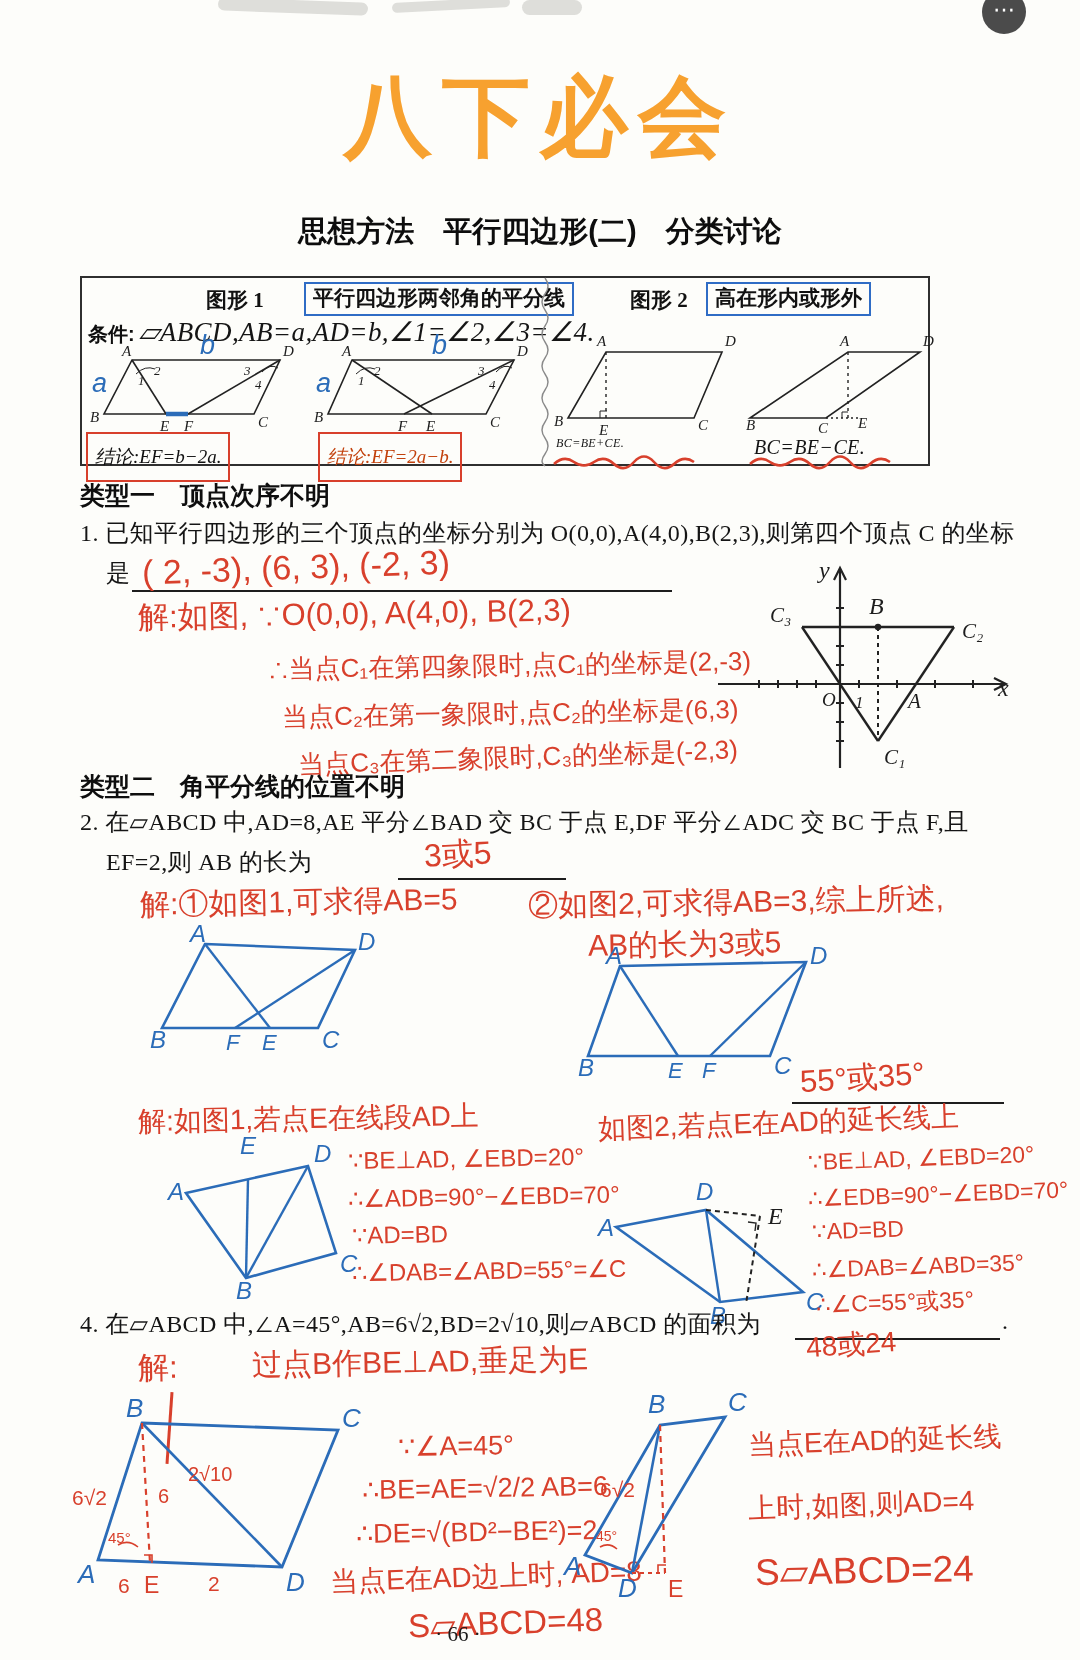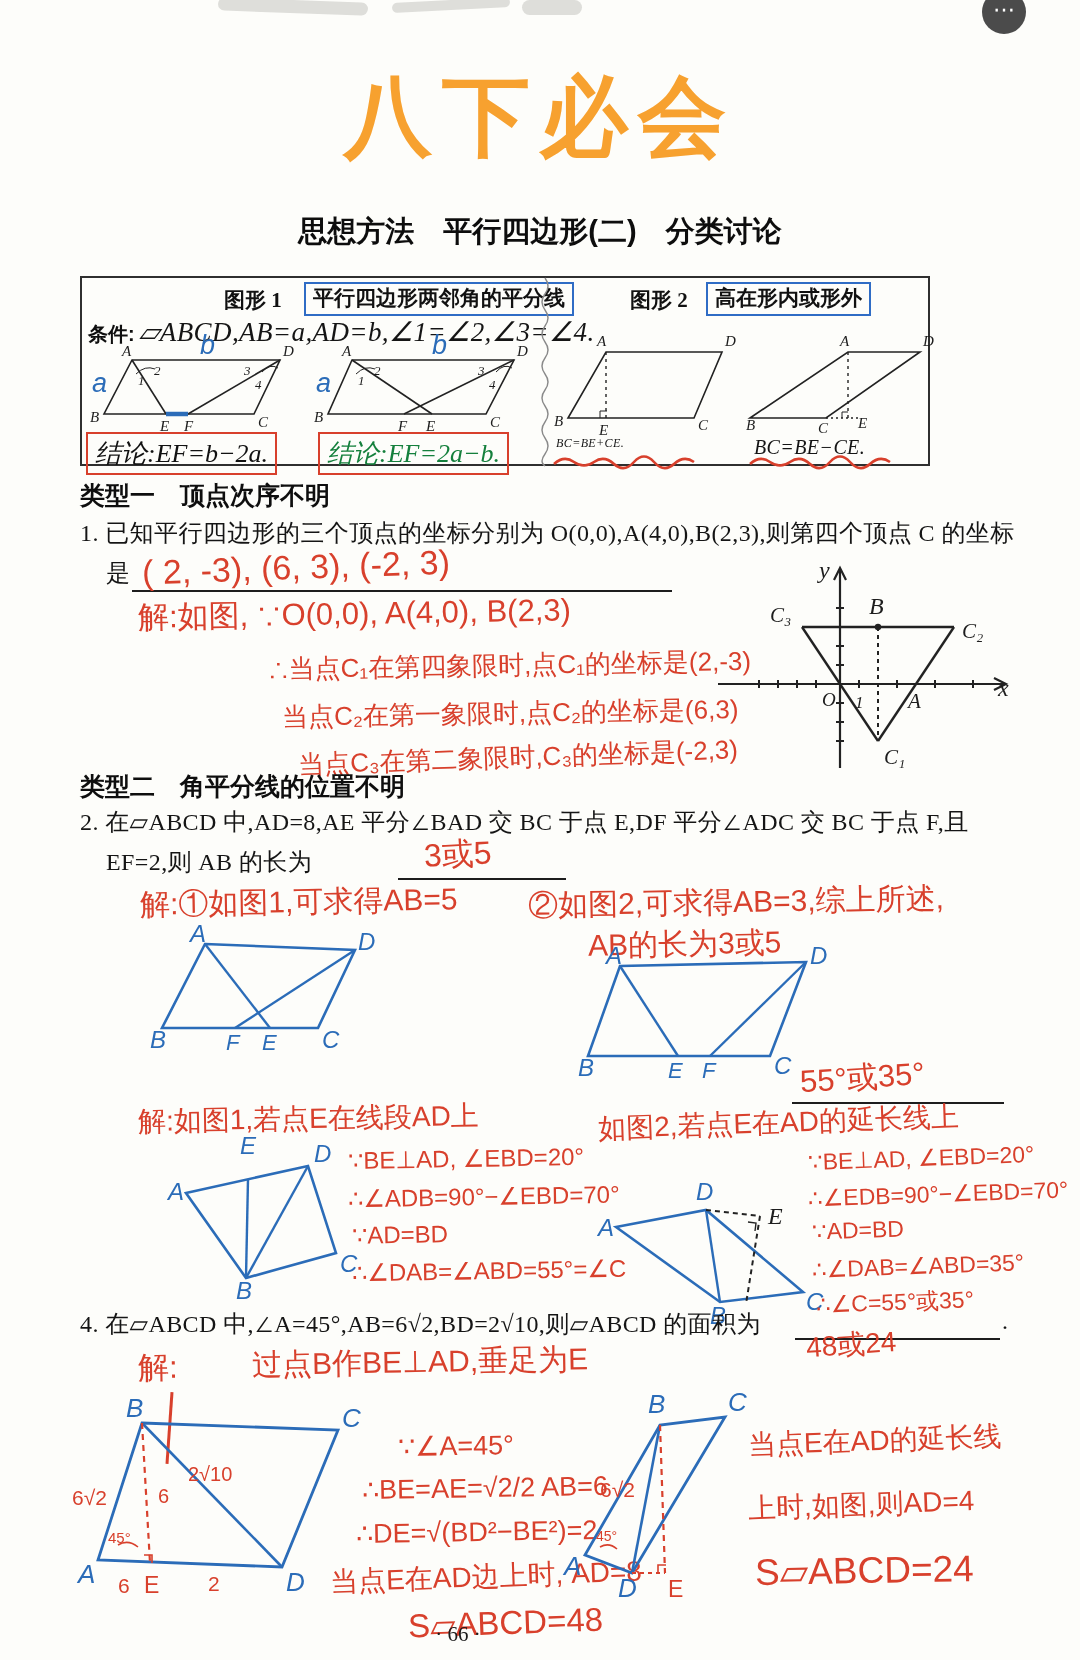--- a/index.html
+++ b/index.html
@@ -7,21 +7,21 @@
   #page{position:relative;width:1080px;height:1660px;background:#fdfdfa;overflow:hidden;
         font-family:"Liberation Serif",serif;color:#1c1c1c}
   .abs{position:absolute;white-space:nowrap}
   .print{font-family:"Liberation Serif",serif;font-size:24px;color:#151515;letter-spacing:.4px}
   .head{font-family:"Liberation Sans",sans-serif;font-weight:bold;font-size:25px;color:#0e0e0e}
   .hw{font-family:"Liberation Sans",sans-serif;color:#d8402c;line-height:1.05}
   .r1{transform:rotate(-1deg)} .r2{transform:rotate(-2deg)} .r3{transform:rotate(-3deg)} .r4{transform:rotate(-4deg)}
   .tag{display:inline-block;border:2.5px solid #2f6cc5;padding:0 7px 2px;font-weight:bold;
        font-family:"Liberation Serif",serif;font-size:21px;color:#111}
   .cap{font-family:"Liberation Serif",serif;font-weight:bold;font-size:21px;color:#111}
-  .conc{display:inline-block;border:2.5px solid #d8402c;padding:2px 7px;font-size:26px;font-style:italic}
+  .conc{display:inline-block;border:2.5px solid #d8402c;padding:10px 7px;font-size:19px;font-style:italic}
   .uline{border-bottom:2.5px solid #1d1d1d;height:0}
   .deco{background:#dededa;border-radius:8px}
   #titleBig{width:1080px;text-align:center;font-family:"Liberation Sans",sans-serif;
             font-weight:900;font-size:88px;letter-spacing:10px;color:#f7a12f}
   #subTitle{width:1080px;text-align:center;font-family:"Liberation Sans",sans-serif;
             font-weight:bold;font-size:29px;color:#0d0d0d}
   #box{border:2px solid #2f2f2f}
   svg{overflow:visible}
   svg text{font-family:"Liberation Serif",serif;font-style:italic;fill:#1d1d1d}
   svg text.bl{fill:#2b6cb8;font-family:"Liberation Sans",sans-serif}
@@ -37,21 +37,21 @@
 
   <div class="abs deco" style="left:218px;top:0;width:150px;height:13px;transform:rotate(2deg)"></div>
   <div class="abs deco" style="left:392px;top:0;width:118px;height:10px;transform:rotate(-3deg)"></div>
   <div class="abs deco" style="left:522px;top:0;width:60px;height:15px"></div>
   <div class="abs" id="moreBtn" style="left:982px;top:-10px">⋯</div>
 
   <div class="abs" id="titleBig" style="top:58px">八下必会</div>
   <div class="abs" id="subTitle" style="top:212px">思想方法　平行四边形(二)　分类讨论</div>
 
   <div class="abs" id="box" style="left:80px;top:276px;width:850px;height:190px">
-    <div class="abs cap" style="left:142px;top:8px">图形 1</div>
+    <div class="abs cap" style="left:124px;top:8px">图形 1</div>
     <div class="abs tag" style="left:222px;top:4px">平行四边形两邻角的平分线</div>
     <div class="abs" style="left:6px;top:38px">
       <span class="head" style="font-size:20px">条件:</span>
       <span class="print" style="font-size:27px;font-style:italic">▱ABCD,AB=a,AD=b,∠1=∠2,∠3=∠4.</span>
     </div>
 
     <svg class="abs" style="left:2px;top:62px" width="218" height="94">
       <polygon points="48,20 196,20 170,74 20,74" fill="none" stroke="#222" stroke-width="1.6"></polygon>
       <line x1="48" y1="20" x2="82" y2="74" stroke="#222" stroke-width="1.6"></line>
       <line x1="196" y1="20" x2="104" y2="74" stroke="#222" stroke-width="1.6"></line>
@@ -86,21 +86,21 @@
       <text x="112" y="91" font-size="15">E</text>
       <text x="44" y="45" font-size="13">1</text>
       <text x="60" y="35" font-size="13">2</text>
       <text x="164" y="35" font-size="13">3</text>
       <text x="175" y="49" font-size="13">4</text>
       <text class="bl" x="2" y="52" font-size="27">a</text>
       <text class="bl" x="118" y="14" font-size="27">b</text>
     </svg>
 
     <div class="abs conc" style="left:4px;top:154px;color:#111">结论:EF=b−2a.</div>
-    <div class="abs conc" style="left:236px;top:154px;color:#15803d">结论:EF=2a−b.</div>
+    <div class="abs conc" style="left:236px;top:154px;color:#c2410c">结论:EF=2a−b.</div>
 
     <svg class="abs" style="left:456px;top:0" width="14" height="188">
       <path d="M7,0 q6,8 0,16 q-6,8 0,16 q6,8 0,16 q-6,8 0,16 q6,8 0,16 q-6,8 0,16 q6,8 0,16 q-6,8 0,16 q6,8 0,16 q-6,8 0,16 q6,8 0,16 q-6,8 0,12" fill="none" stroke="#8a8a8a" stroke-width="1.4"></path>
     </svg>
 
     <div class="abs cap" style="left:548px;top:8px">图形 2</div>
     <div class="abs tag" style="left:624px;top:4px">高在形内或形外</div>
 
     <svg class="abs" style="left:472px;top:52px" width="190" height="108">
       <polygon points="52,22 168,22 140,88 14,88" fill="none" stroke="#222" stroke-width="1.6"></polygon>

